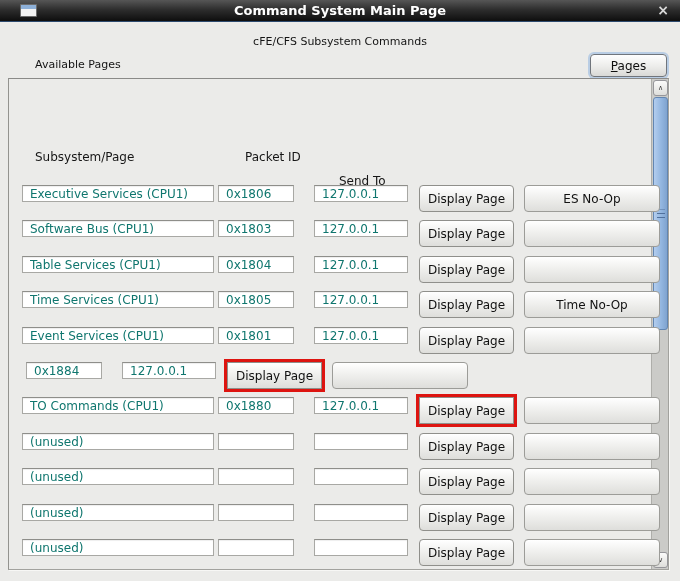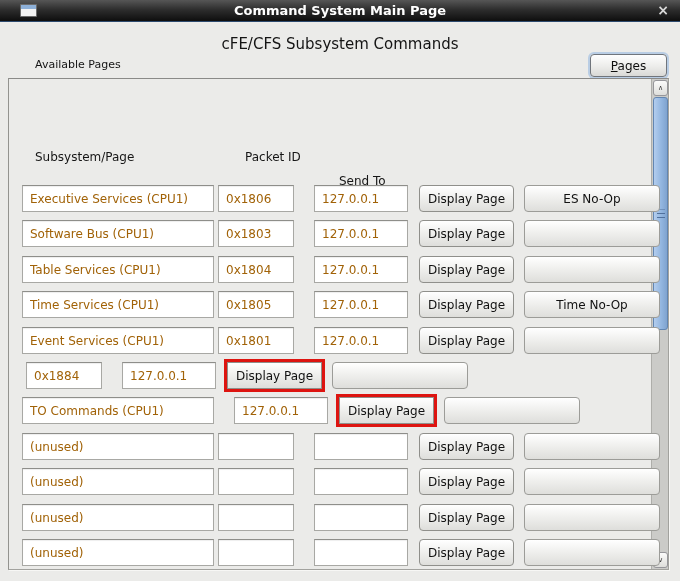--- a/index.html
+++ b/index.html
@@ -31,21 +31,21 @@
     content: ""; position: absolute; left: 0; top: 0; right: 0; height: 4px;
     background: #8db0d8;
   }
   .titlebar-close {
     position: absolute; right: 11px; top: 0; height: 22px;
     line-height: 21px; color: #d9d9d9; font-size: 14px; font-weight: bold;
     cursor: default;
   }
 
   
-  .subtitle  { position: absolute; top: 35px; left: 0; width: 100%; text-align: center; font-size: 15px; color: #141414; }
+  .subtitle  { position: absolute; top: 35px; left: 0; width: 100%; text-align: center; font-size: 11px; color: #141414; }
   .available { position: absolute; top: 58px; left: 0; width: 100%; text-align: left; font-size: 11px; color: #141414; margin-left: 35px; }
 
   
   .close-btn {
     position: absolute; top: 54px; left: 590px; width: 77px; height: 23px;
     background: linear-gradient(180deg, #fefefe 0%, #ececea 55%, #d9d9d6 100%);
     border: 1px solid #70757c; border-radius: 4px;
     box-shadow: 0 0 0 2px #b9cde4;
     font-size: 12px; color: #0f0f0f;
     display: flex; align-items: center; justify-content: center;
@@ -90,25 +90,25 @@
 
   
   .col-hdr { position: absolute; top: 150px; font-size: 12px; color: #161616; }
   .hdr-subsystem { left: 35px; }
   .hdr-packet    { left: 245px; }
   .hdr-sendto    { left: 339px; margin-top: 24px; }
 
   
   .row { position: absolute; left: 22px; height: 27px; display: flex; align-items: stretch; }
   .entry {
-    height: 27px; background: #ffffff;
+    height: 17px; background: #ffffff;
     border: 1px solid #a8a8a4; border-top-color: #8e8e8a;
     border-radius: 0;
     font-family: "DejaVu Sans", "Liberation Sans", sans-serif;
-    font-size: 12px; color: #a16207; padding: 0 7px;
+    font-size: 12px; color: #0f766e; padding: 0 7px;
     outline: none;
     box-shadow: inset 0 1px 1px rgba(0,0,0,0.07);
   }
   .f-subsystem { width: 192px; }
   .f-packet    { width: 76px;  margin-left: 4px; }
   .f-sendto    { width: 94px;  margin-left: 20px; }
   .btn {
     height: 27px; display: flex; align-items: center; justify-content: center;
     background: linear-gradient(180deg, #ffffff 0%, #f0f0ee 45%, #dededb 100%);
     border: 1px solid #8f8f8b; border-radius: 4px;
@@ -192,20 +192,21 @@
     <div class="btn b-noop"></div>
   </div>
     <div class="row" style="top: 362px;">
     <input class="entry f-packet" value="0x1884" style="">
     <input class="entry f-sendto" value="127.0.0.1" style="">
     <div class="btn b-display hl">Display Page</div>
     <div class="btn b-noop"></div>
   </div>
     <div class="row" style="top: 397px;">
     <input class="entry f-subsystem" value="TO Commands (CPU1)" style="">
+    <input class="entry f-packet" value="0x1880" style="">
     <input class="entry f-sendto" value="127.0.0.1" style="">
     <div class="btn b-display hl">Display Page</div>
     <div class="btn b-noop"></div>
   </div>
     <div class="row" style="top: 433px;">
     <input class="entry f-subsystem" value="(unused)" style="">
     <input class="entry f-packet" value="" style="">
     <input class="entry f-sendto" value="" style="">
     <div class="btn b-display">Display Page</div>
     <div class="btn b-noop"></div>

